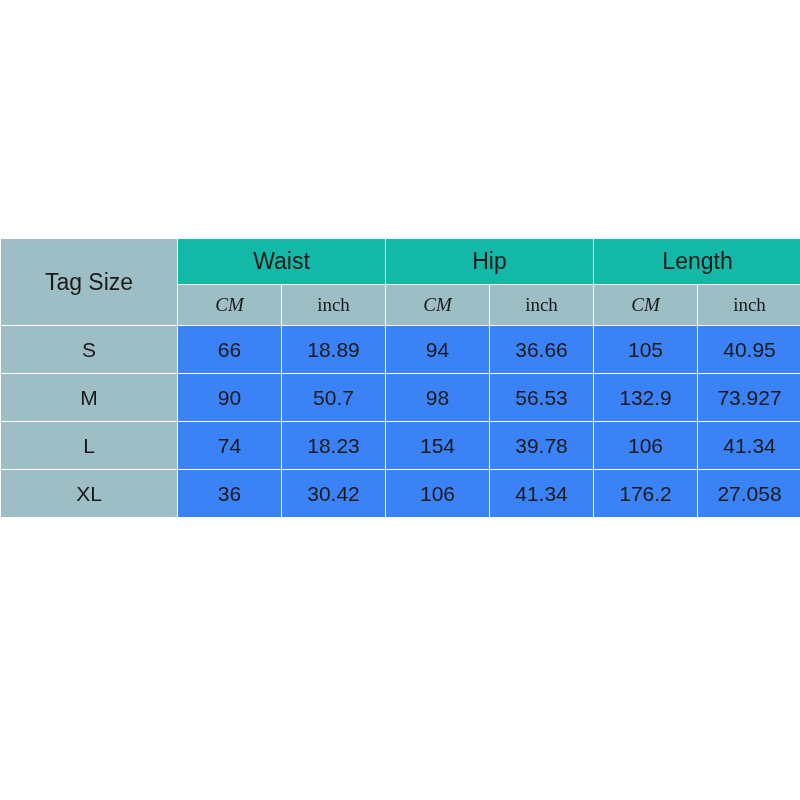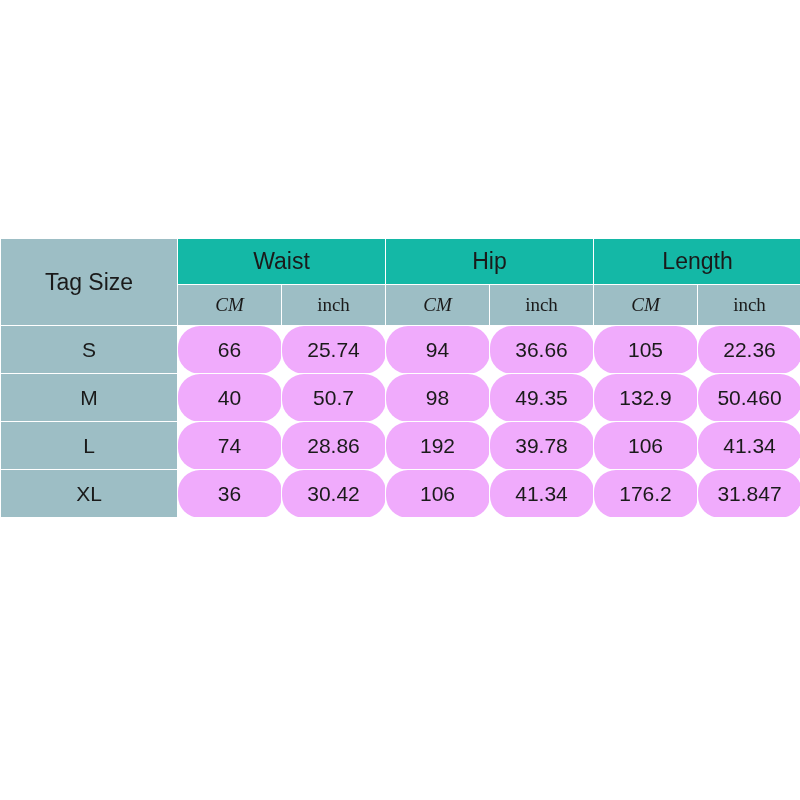--- a/index.html
+++ b/index.html
@@ -63,24 +63,23 @@
     font-weight: normal;
     font-size: 19px;
   }
   
   .size-cell {
     background: #9dbec5;
     font-size: 21px;
     height: 47px;
   }
   .val {
-    background: #f0abfc;
+    background: #3b82f6;
     font-size: 21px;
     height: 47px;
-    border-radius: 22px;
   }
   
   col.c-tag { width: 177px; }
   col.c-num { width: 104px; }
 </style>
 </head>
 <body>
 
 <div class="page">
 
@@ -108,50 +107,50 @@
           <th class="subhdr">CM</th>
           <th class="subhdr plain">inch</th>
           <th class="subhdr">CM</th>
           <th class="subhdr plain">inch</th>
         </tr>
       </thead>
       <tbody>
         <tr>
           <td class="size-cell">S</td>
           <td class="val">66</td>
-          <td class="val">25.74</td>
+          <td class="val">18.89</td>
           <td class="val">94</td>
           <td class="val">36.66</td>
           <td class="val">105</td>
-          <td class="val">22.36</td>
+          <td class="val">40.95</td>
         </tr>
         <tr>
           <td class="size-cell">M</td>
-          <td class="val">40</td>
+          <td class="val">90</td>
           <td class="val">50.7</td>
           <td class="val">98</td>
-          <td class="val">49.35</td>
+          <td class="val">56.53</td>
           <td class="val">132.9</td>
-          <td class="val">50.460</td>
+          <td class="val">73.927</td>
         </tr>
         <tr>
           <td class="size-cell">L</td>
           <td class="val">74</td>
-          <td class="val">28.86</td>
-          <td class="val">192</td>
+          <td class="val">18.23</td>
+          <td class="val">154</td>
           <td class="val">39.78</td>
           <td class="val">106</td>
           <td class="val">41.34</td>
         </tr>
         <tr>
           <td class="size-cell">XL</td>
           <td class="val">36</td>
           <td class="val">30.42</td>
           <td class="val">106</td>
           <td class="val">41.34</td>
           <td class="val">176.2</td>
-          <td class="val">31.847</td>
+          <td class="val">27.058</td>
         </tr>
       </tbody>
     </table>
   </div>
 
 </div>
 
 </body></html>

